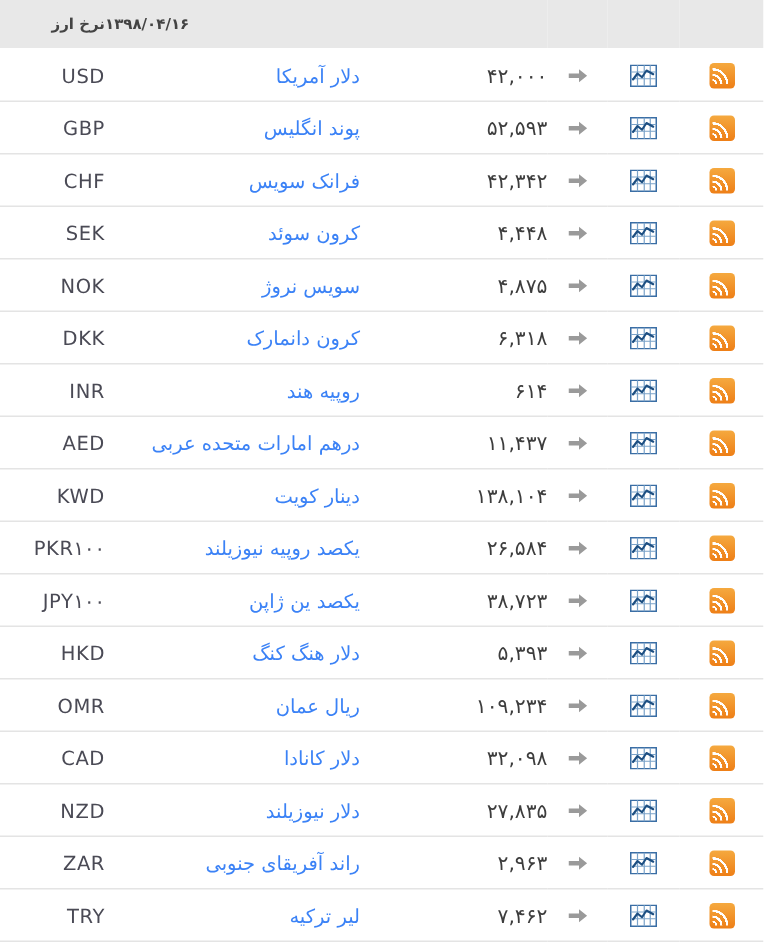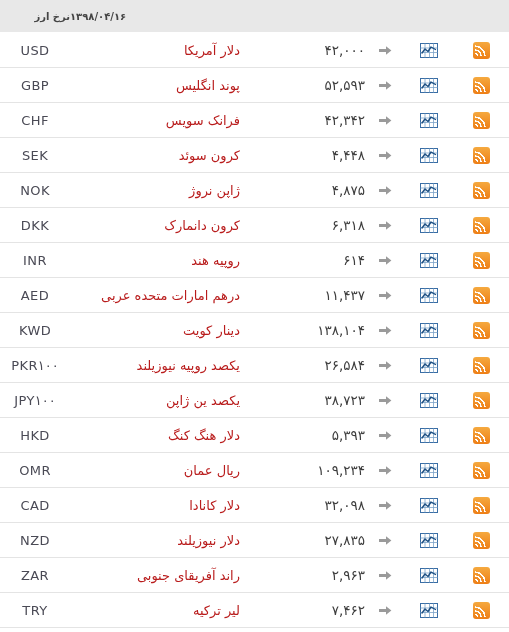--- a/index.html
+++ b/index.html
@@ -64,33 +64,33 @@
     vertical-align: middle;
     border: 0;
   }
 
   
   .col-rss   { width: 56px;  text-align: center; }
   .col-chart { width: 48px;  text-align: center; }
   .col-arrow { width: 40px;  text-align: center; }
   .col-value { width: 125px; text-align: right; padding-left: 12px; }
   .col-name  { width: 170px; text-align: right; padding-right: 14px; }
-  .col-code  { width: 70px;  text-align: center; padding-right: 14px; }
+  .col-code  { width: 70px;  text-align: right; padding-right: 14px; }
 
   .value-text {
     font-size: 13.5px;
     color: #3d3d3d;
     direction: ltr;
     unicode-bidi: plaintext;
     display: inline-block;
     letter-spacing: .3px;
   }
   .name-text {
     font-size: 13px;
-    color: #b91c1c;
+    color: #3b82f6;
     direction: rtl;
   }
   .code-text {
     font-size: 13px;
     color: #4a4a55;
     direction: ltr;
     unicode-bidi: plaintext;
     display: inline-block;
     letter-spacing: .4px;
   }
@@ -323,21 +323,21 @@
       <span class="icon-btn">
         <svg class="arrow-icon" viewBox="0 0 13 11" xmlns="http://www.w3.org/2000/svg">
           <path d="M0 4 L7 4 L7 1.2 L12.4 5.5 L7 9.8 L7 7 L0 7 Z" fill="#9a9a9a"></path>
         </svg>
       </span>
     </td>
     <td class="col-value">
       <span class="value-text">۴,۸۷۵</span>
     </td>
     <td class="col-name">
-      <span class="name-text">ژاپن نروژ</span>
+      <span class="name-text">سویس نروژ</span>
     </td>
     <td class="col-code">
       <span class="code-text">NOK</span>
     </td>
   </tr>
 
   <tr>
     <td class="col-rss">
       <span class="icon-btn">
         <span class="rss-icon"></span>

